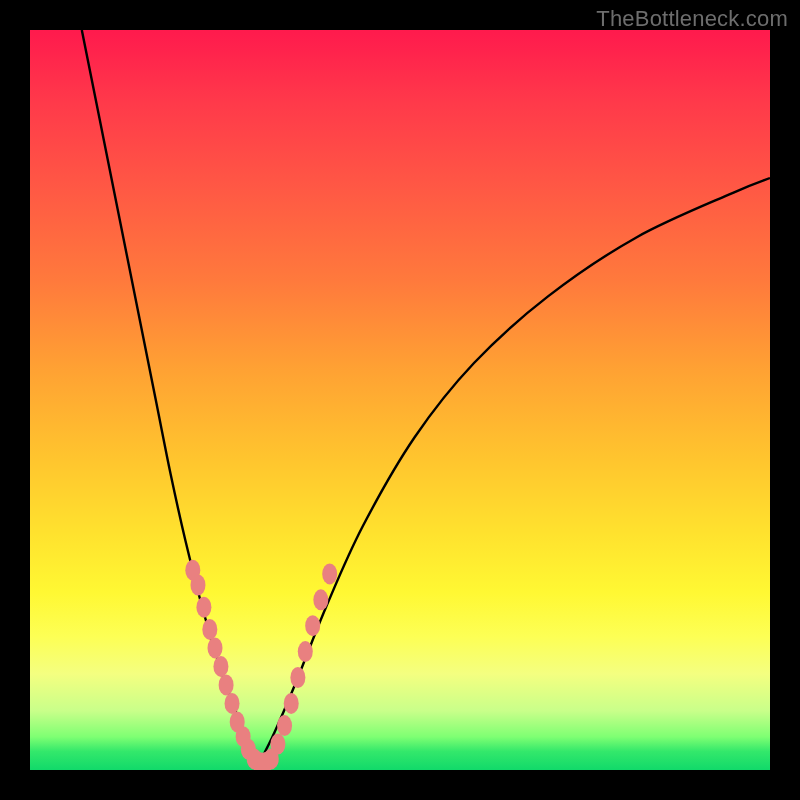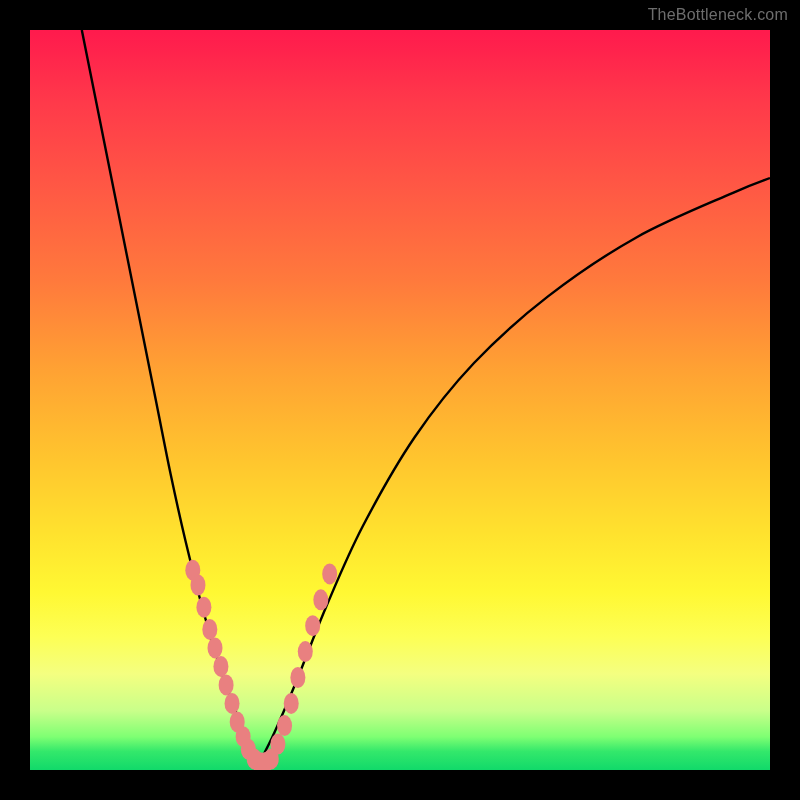--- a/index.html
+++ b/index.html
@@ -40,21 +40,21 @@
       #7fff73 95.5%,
       #33e86b 97.5%,
       #11d96a 100%
     );
   }
   .watermark {
     position: absolute;
     top: 6px;
     right: 12px;
     color: #6d6d6d;
-    font-size: 16px;
+    font-size: 22px;
     font-weight: 500;
     letter-spacing: 0.2px;
     user-select: none;
   }
   svg.curve {
     position: absolute;
     left: 0;
     top: 0;
     width: 740px;
     height: 740px;

